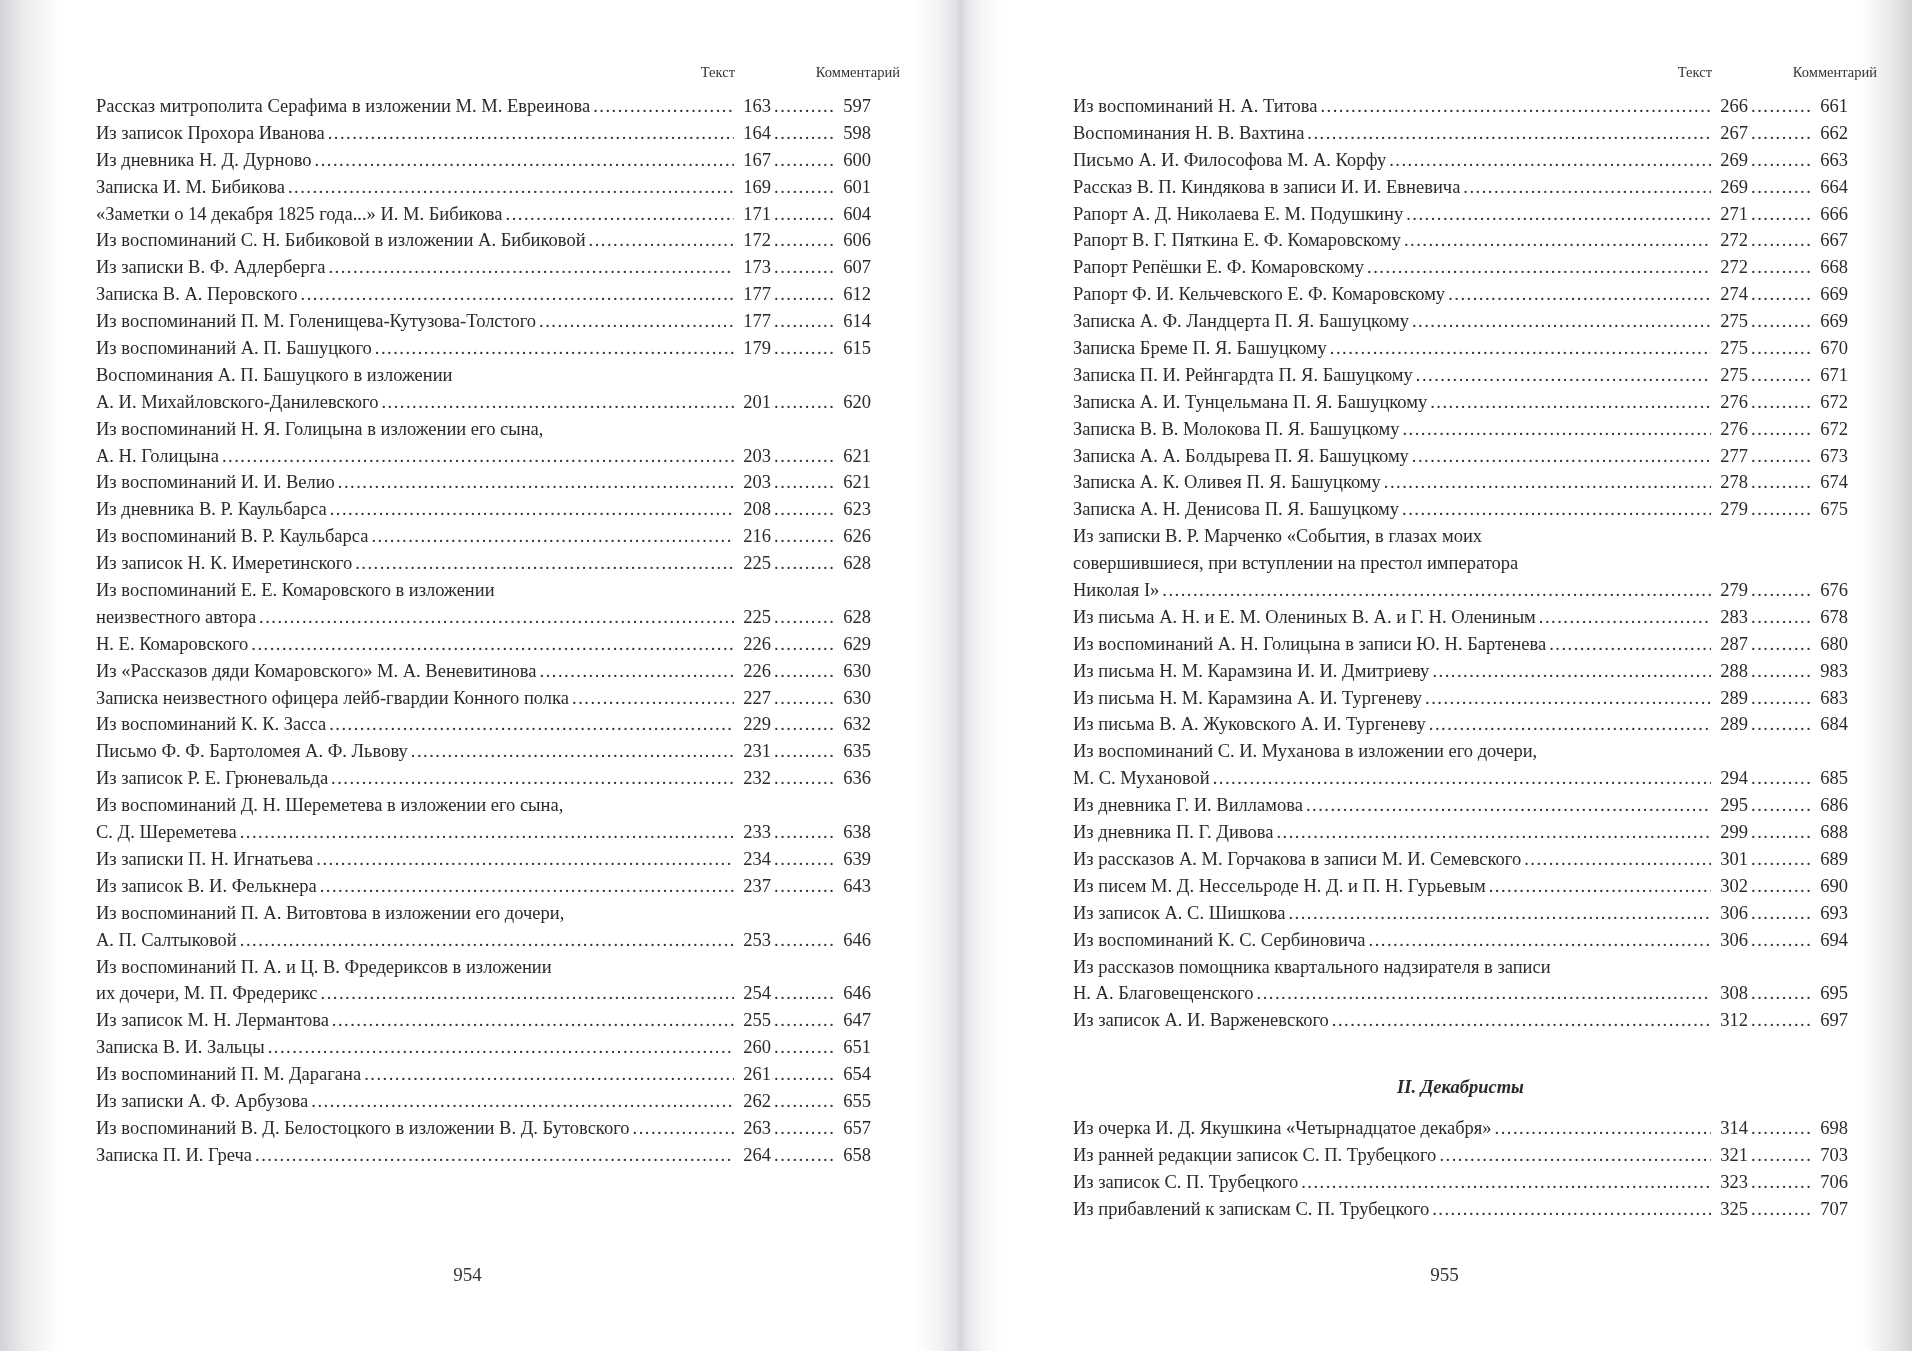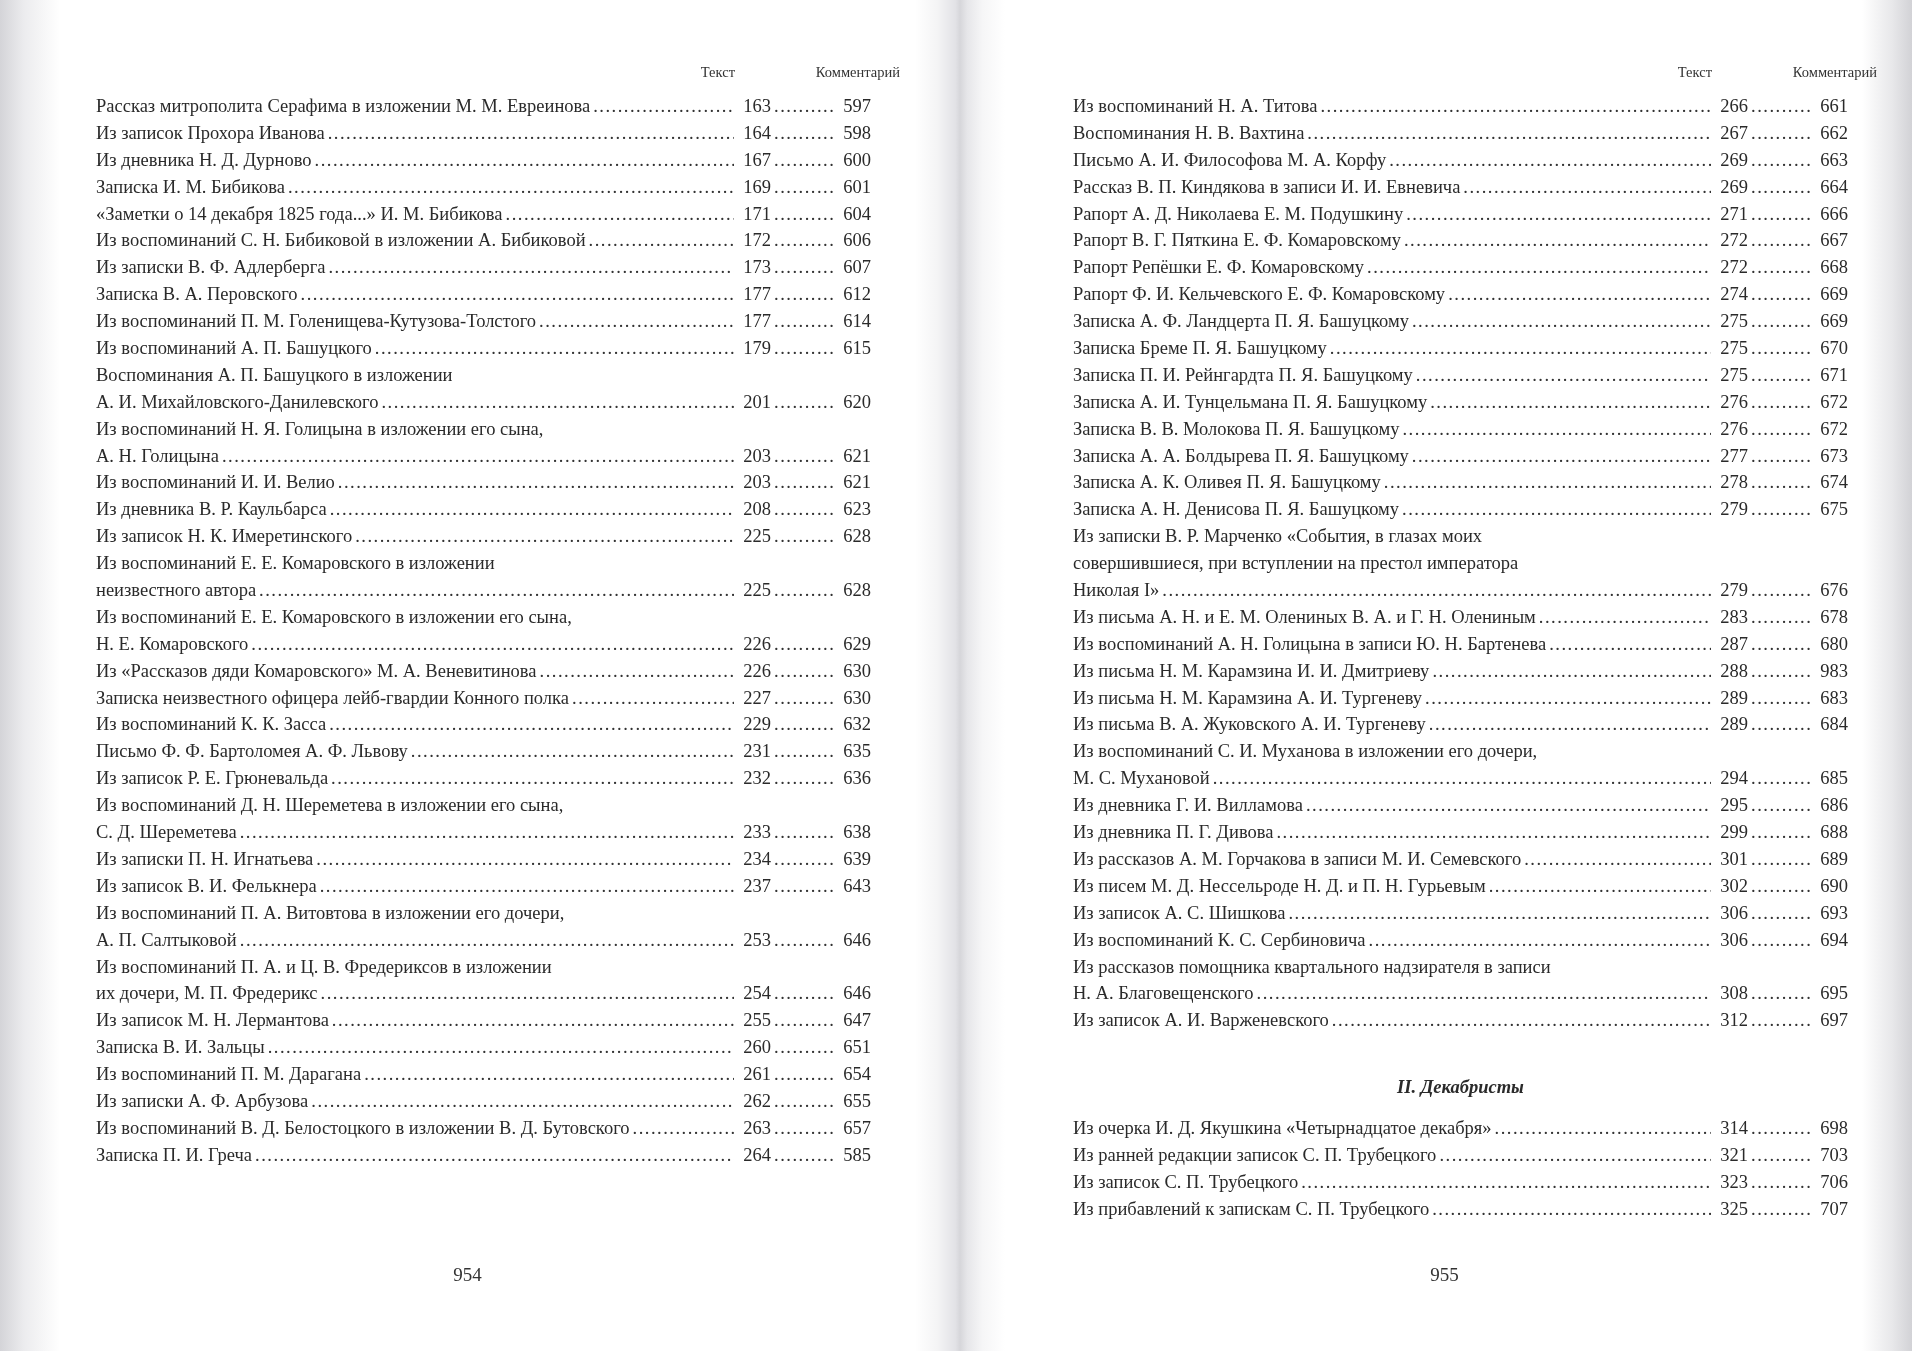--- a/index.html
+++ b/index.html
@@ -177,39 +177,43 @@
           <span class="pg-comm">621</span>
         </div>
         <div class="row">
           <span class="title">Из дневника В. Р. Каульбарса</span>
           <span class="dots1"></span>
           <span class="pg-text">208</span>
           <span class="dots2"></span>
           <span class="pg-comm">623</span>
         </div>
         <div class="row">
+          <span class="title">Из воспоминаний В. Р. Каульбарса</span>
+          <span class="dots1"></span>
+          <span class="pg-text">216</span>
+          <span class="dots2"></span>
+          <span class="pg-comm">626</span>
+        </div>
+        <div class="row">
           <span class="title">Из записок Н. К. Имеретинского</span>
           <span class="dots1"></span>
           <span class="pg-text">225</span>
           <span class="dots2"></span>
           <span class="pg-comm">628</span>
         </div>
         <div class="row cont">
           <span class="title">Из воспоминаний Е. Е. Комаровского в изложении</span>
         </div>
         <div class="row">
           <span class="title">неизвестного автора</span>
           <span class="dots1"></span>
           <span class="pg-text">225</span>
           <span class="dots2"></span>
           <span class="pg-comm">628</span>
         </div>
-        <div class="row cont">
-          <span class="title">Из воспоминаний Е. Е. Комаровского в изложении его сына,</span>
-        </div>
         <div class="row">
           <span class="title">Н. Е. Комаровского</span>
           <span class="dots1"></span>
           <span class="pg-text">226</span>
           <span class="dots2"></span>
           <span class="pg-comm">629</span>
         </div>
         <div class="row">
           <span class="title">Из «Рассказов дяди Комаровского» М. А. Веневитинова</span>
           <span class="dots1"></span>
@@ -322,21 +326,21 @@
           <span class="dots1"></span>
           <span class="pg-text">263</span>
           <span class="dots2"></span>
           <span class="pg-comm">657</span>
         </div>
         <div class="row">
           <span class="title">Записка П. И. Греча</span>
           <span class="dots1"></span>
           <span class="pg-text">264</span>
           <span class="dots2"></span>
-          <span class="pg-comm">585</span>
+          <span class="pg-comm">658</span>
         </div>
       </div>
     <div class="folio">954</div>
   </div>
 
   <div class="page right">
     <div class="col-head">
       <span class="h-text">Текст</span>
       <span class="h-comm">Комментарий</span>
     </div>

